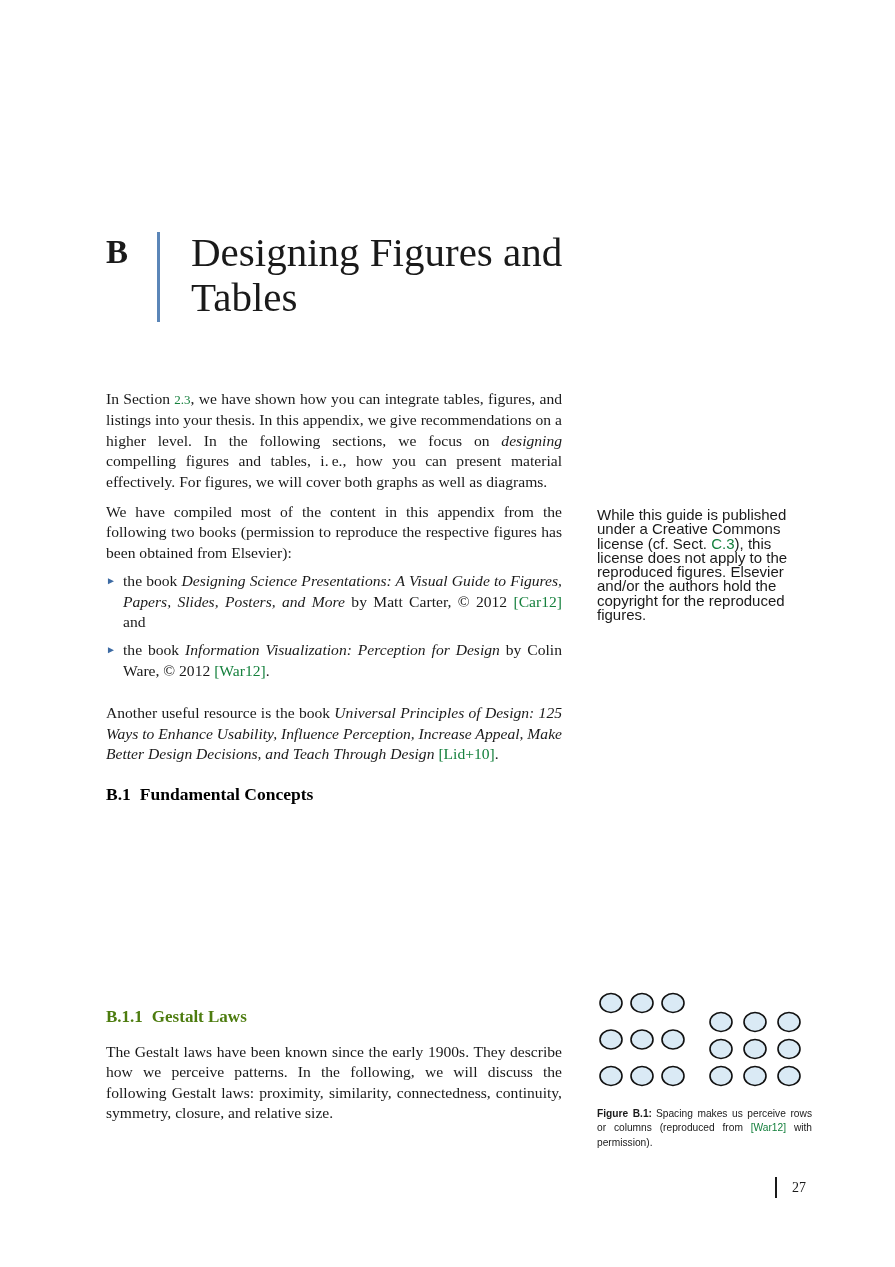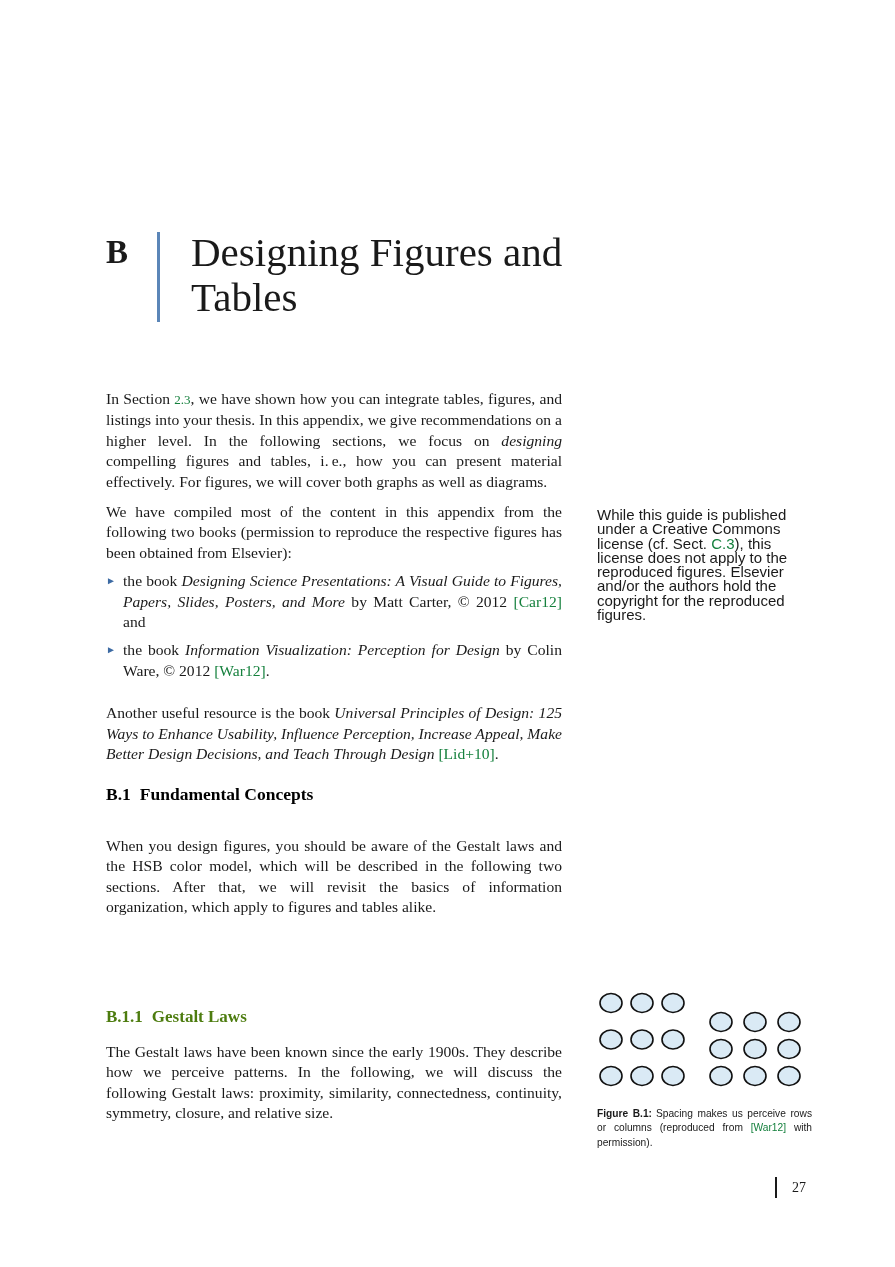--- a/index.html
+++ b/index.html
@@ -57,21 +57,20 @@
 </div>
 
 <div class="abs sidenote">
   <span>While this guide is published under a Creative Commons license (cf. Sect. </span><a class="cite">C.3</a><span>), this license does not apply to the reproduced figures. Elsevier and/or the authors hold the copyright for the reproduced figures.</span>
 </div>
 
 <div class="abs h2">
   <span class="num">B.1</span><span>Fundamental Concepts</span>
 </div>
 <div class="abs body-text" style="top:826px;">
-  <p style="margin-top:10px;">When you design figures, you should be aware of the Gestalt laws and the HSB color model, which will be described in the following two sections. After that, we will revisit the basics of information organization, which apply to figures and tables alike.</p>
 </div>
 
 <div class="abs h3">
   <span class="num">B.1.1</span><span>Gestalt Laws</span>
 </div>
 <div class="abs body-text" style="top:1042px;">
   <p>The Gestalt laws have been known since the early 1900s. They describe how we perceive patterns. In the following, we will discuss the following Gestalt laws: proximity, similarity, connectedness, continuity, symmetry, closure, and relative size.</p>
 </div>
 
 <svg class="abs figure" id="fig" viewBox="0 0 230 110" width="230" height="110">

